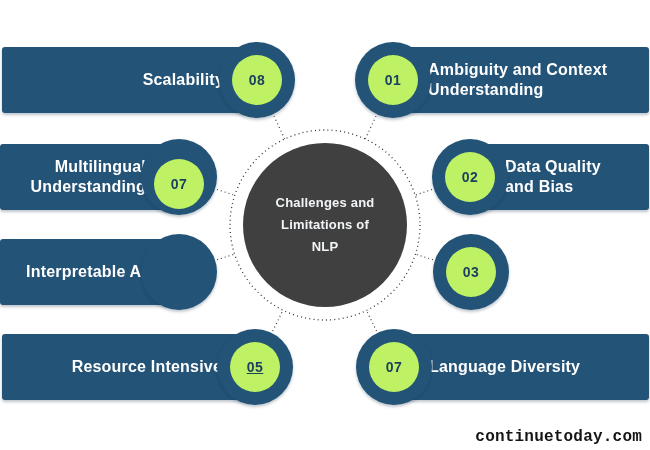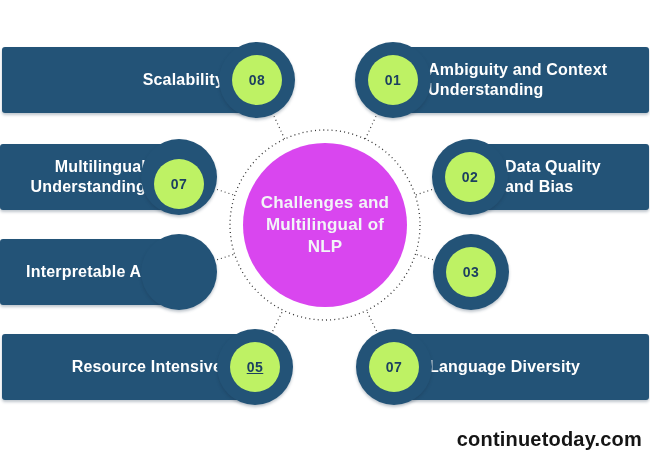--- a/index.html
+++ b/index.html
@@ -27,27 +27,27 @@
     position:absolute;width:76px;height:76px;border-radius:50%;background:#235377;
     z-index:2;box-shadow:0 2px 3px rgba(25,50,75,.28);
   }
   .numcircle{
     position:absolute;width:50px;height:50px;border-radius:50%;background:#bef264;
     z-index:3;display:flex;align-items:center;justify-content:center;
     font-weight:bold;font-size:14px;letter-spacing:.5px;color:#1d4060;
   }
   .center-circle{
     position:absolute;left:243px;top:143px;width:164px;height:164px;border-radius:50%;
-    background:#d946ef;z-index:2;display:flex;flex-direction:column;align-items:center;
+    background:#404040;z-index:2;display:flex;flex-direction:column;align-items:center;
     justify-content:center;text-align:center;color:#f2f5f7;font-weight:bold;
-    font-size:17px;line-height:22px;letter-spacing:.2px;
+    font-size:13px;line-height:22px;letter-spacing:.2px;
   }
   .watermark{
-    position:absolute;top:428px;right:8px;z-index:4;font-weight:bold;font-size:20px;
-    color:#151515;letter-spacing:.2px;
+    position:absolute;top:428px;right:8px;z-index:4;font-weight:bold;font-size:16px;
+    color:#151515;letter-spacing:.2px;font-family:Liberation Mono, monospace;
   }
   
   .b08{left:2px;top:47px;width:255px;}
   .b07{left:0;top:144px;width:179px;}
   .b06{left:0;top:239px;width:179px;}
   .b05{left:2px;top:334px;width:253px;}
   .b01{left:393px;top:47px;width:256px;}
   .b02{left:470px;top:144px;width:179px;align-items:center;}
   .b03{left:471px;top:239px;width:178px;}
   .b04{left:394px;top:334px;width:255px;}
@@ -130,19 +130,19 @@
   </div>
   <div class="numcircle n03">
     <span>03</span>
   </div>
   <div class="numcircle n04">
     <span>07</span>
   </div>
 
   <div class="center-circle">
     <span>Challenges and</span>
-    <span>Multilingual of</span>
+    <span>Limitations of</span>
     <span>NLP</span>
   </div>
 
   <div class="watermark">continuetoday.com</div>
 
 </div>
 
 </body></html>

